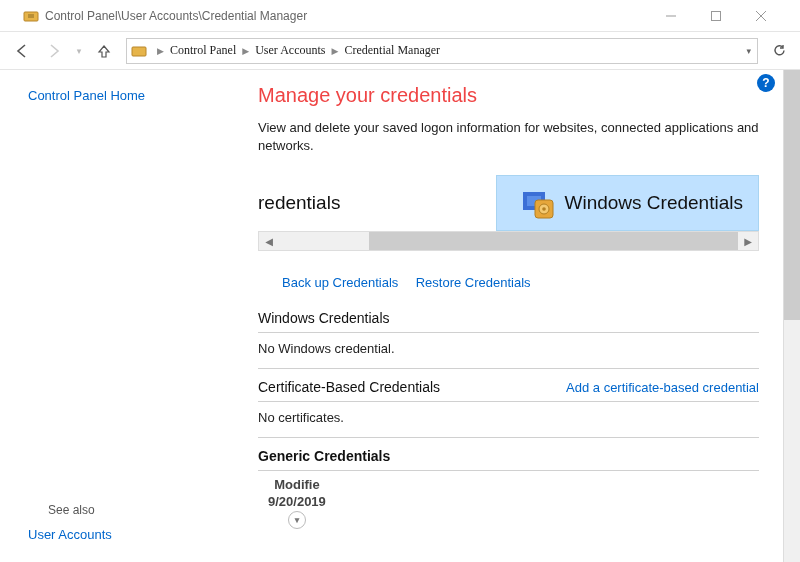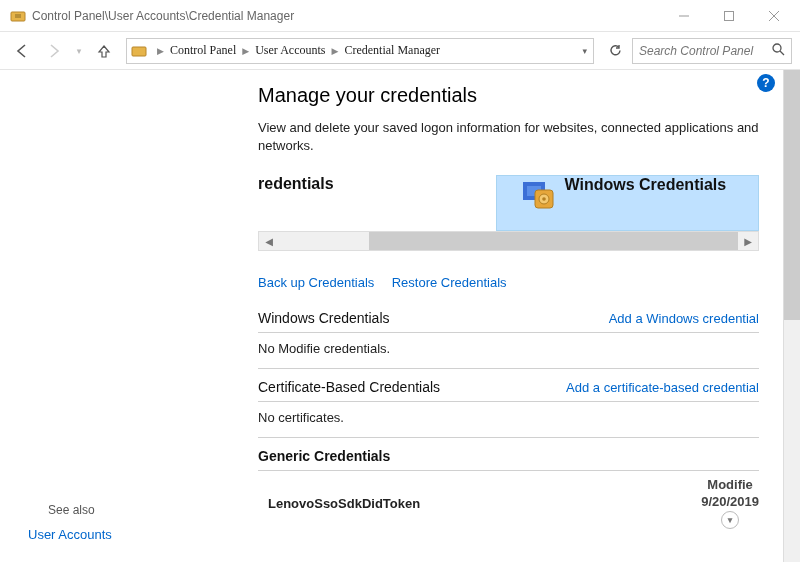--- a/index.html
+++ b/index.html
@@ -1,17 +1,17 @@
 <!DOCTYPE html>
 <html><head>
 <meta charset="utf-8">
 <style>
 * { box-sizing: border-box; margin: 0; padding: 0; }
 body { font-family: "Segoe UI", Arial, sans-serif; font-size: 12px; color: #000; background: #fff; width: 800px; height: 562px; overflow: hidden; }
-.titlebar { height: 32px; display: flex; align-items: center; padding: 0 4px; border-bottom: 1px solid #e5e5e5; }
+.titlebar { height: 32px; display: flex; align-items: center; padding: 0 17px; border-bottom: 1px solid #e5e5e5; }
 .titlebar-icon { width: 16px; height: 16px; margin: 0 6px; }
 .titlebar-text { flex: 1; color: #666; font-size: 12px; }
 .win-btn { width: 45px; height: 30px; display: flex; align-items: center; justify-content: center; color: #999; }
 .toolbar { height: 38px; display: flex; align-items: center; padding: 0 8px; gap: 4px; border-bottom: 1px solid #e5e5e5; }
 .nav-btn { width: 28px; height: 28px; display: flex; align-items: center; justify-content: center; color: #666; }
 .nav-btn.disabled { color: #bbb; }
 .breadcrumb { flex: 1; height: 26px; border: 1px solid #ccc; display: flex; align-items: center; padding: 0 4px; font-size: 12px; margin: 0 4px; position: relative; }
 .bc-icon { width: 16px; height: 16px; margin-right: 4px; }
 .bc-sep { color: #888; margin: 0 6px; font-size: 9px; }
 .bc-item { color: #222; font-family: Liberation Serif, serif; }
@@ -20,31 +20,31 @@
 .searchbox { width: 160px; height: 26px; border: 1px solid #ccc; display: flex; align-items: center; padding: 0 6px; color: #777; position: relative; }
 .searchbox input { border: none; outline: none; width: 100%; font-size: 12px; font-style: italic; color: #888; background: transparent; }
 .search-icon { position: absolute; right: 6px; color: #555; }
 .body-row { display: flex; height: calc(100% - 70px); }
 .sidebar { width: 230px; padding: 18px 16px 8px 28px; display: flex; flex-direction: column; }
 .sidebar-link { color: #0066cc; font-size: 13px; margin-bottom: 12px; cursor: pointer; }
 .sidebar-spacer { flex: 1; }
 .sidebar-sub { color: #555; font-size: 12px; margin-bottom: 10px; margin-left: 20px; }
 .main { flex: 1; position: relative; padding: 14px 24px 0 28px; }
 .help-badge { position: absolute; top: 4px; right: 8px; width: 18px; height: 18px; border-radius: 50%; background: #0066cc; color: #fff; font-weight: bold; display: flex; align-items: center; justify-content: center; font-size: 12px; }
-.page-title { color: #000000; font-size: 20px; margin-bottom: 12px; }
+.page-title { color: #ef4444; font-size: 20px; margin-bottom: 12px; }
 .page-desc { font-size: 13px; color: #222; margin-bottom: 20px; line-height: 1.4; }
 .tab-row { display: flex; height: 56px; }
-.tab { flex: 1; display: flex; justify-content: flex-start; padding-left: 24px; font-size: 16px; font-weight: bold; color: #111; }
+.tab { flex: 1; display: flex; align-items: center; justify-content: flex-start; padding-left: 24px; font-size: 19px; font-weight: normal; color: #111; }
 .tab.web { background: #fff; padding-left: 0; }
 .tab.win { background: #bfe1ff; border: 1px solid #a8d4f2; }
 .tab-icon { width: 34px; height: 34px; margin-right: 10px; position: relative; }
 .hscroll { height: 20px; background: #f0f0f0; border: 1px solid #ddd; position: relative; margin-bottom: 24px; display: flex; align-items: center; }
 .hscroll-arrow { width: 20px; text-align: center; color: #777; font-size: 10px; }
 .hscroll-thumb { position: absolute; left: 110px; right: 20px; top: 0; bottom: 0; background: #ccc; }
-.action-links { margin-bottom: 20px; }
+.action-links { margin-bottom: 20px; margin-left: 24px; }
 .link { color: #0066cc; font-size: 13px; cursor: pointer; }
 .action-links .link { margin-right: 14px; }
 .section { margin-bottom: 10px; }
 .section-head { display: flex; justify-content: space-between; align-items: baseline; padding-bottom: 6px; border-bottom: 1px solid #d0d0d0; }
 .section-title { font-size: 14px; color: #111; }
 .section-body { padding: 8px 0 12px 0; border-bottom: 1px solid #d0d0d0; font-size: 13px; color: #222; }
 .cred-row { display: flex; justify-content: space-between; align-items: center; padding: 6px 0 0 10px; font-size: 13px; }
 .cred-name { color: #222; }
 .cred-date { color: #444; display: flex; align-items: center; gap: 2px; flex-direction: column; }
 .expand-btn { width: 18px; height: 18px; border: 1px solid #bbb; border-radius: 50%; display: inline-flex; align-items: center; justify-content: center; font-size: 9px; color: #777; }
@@ -108,31 +108,25 @@
     <span class="bc-sep">▶</span>
     <span class="bc-item">Credential Manager</span>
     <span class="bc-chevron">▾</span>
   </div>
   <div class="refresh-btn">
       <svg width="15" height="15">
         <path d="M12 7.5 A4.5 4.5 0 1 1 10.8 4.2" fill="none" stroke="#555" stroke-width="1.4"></path>
         <path d="M11 2 L11 5 L8 5" fill="none" stroke="#555" stroke-width="1.4"></path>
       </svg>
     </div>
-  <div class="searchbox">
-    <input placeholder="Search Control Panel" style="">
-    <span class="search-icon"><svg width="13" height="13">
-          <circle cx="5" cy="5" r="4" fill="none" stroke="#555" stroke-width="1.3"></circle>
-          <line x1="8" y1="8" x2="12" y2="12" stroke="#555" stroke-width="1.3"></line>
-        </svg></span>
-  </div>
 </div>
 
 <div class="body-row">
   <div class="sidebar">
+    <div class="sidebar-link">Control Panel Home</div>
     <div class="sidebar-spacer"></div>
     <div class="sidebar-sub">See also</div>
     <div class="sidebar-link">User Accounts</div>
   </div>
 
   <div class="main">
     <div class="help-badge">?</div>
     <div class="page-title">Manage your credentials</div>
     <div class="page-desc">View and delete your saved logon information for websites, connected applications and networks.</div>
 
@@ -160,39 +154,37 @@
     </div>
 
     <div class="action-links">
       <span class="link">Back up Credentials</span>
       <span class="link">Restore Credentials</span>
     </div>
 
     <div class="section">
       <div class="section-head">
         <span class="section-title">Windows Credentials</span>
-        <span class="link">Add a Windows credential</span>
       </div>
-      <div class="section-body">No Modifie credentials.</div>
+      <div class="section-body">No Windows credential.</div>
     </div>
 
     <div class="section">
       <div class="section-head">
         <span class="section-title">Certificate-Based Credentials</span>
         <span class="link">Add a certificate-based credential</span>
       </div>
       <div class="section-body">No certificates.</div>
     </div>
 
     <div class="section" style="margin-bottom:0;font-weight:bold;">
       <div class="section-head">
         <span class="section-title">Generic Credentials</span>
       </div>
       <div class="cred-row">
-        <span class="cred-name">LenovoSsoSdkDidToken</span>
         <span class="cred-date">
           <span>Modifie</span>
           <span>9/20/2019</span>
           <span class="expand-btn">▾</span>
         </span>
       </div>
     </div>
   </div>
 
   <div class="vscroll">

